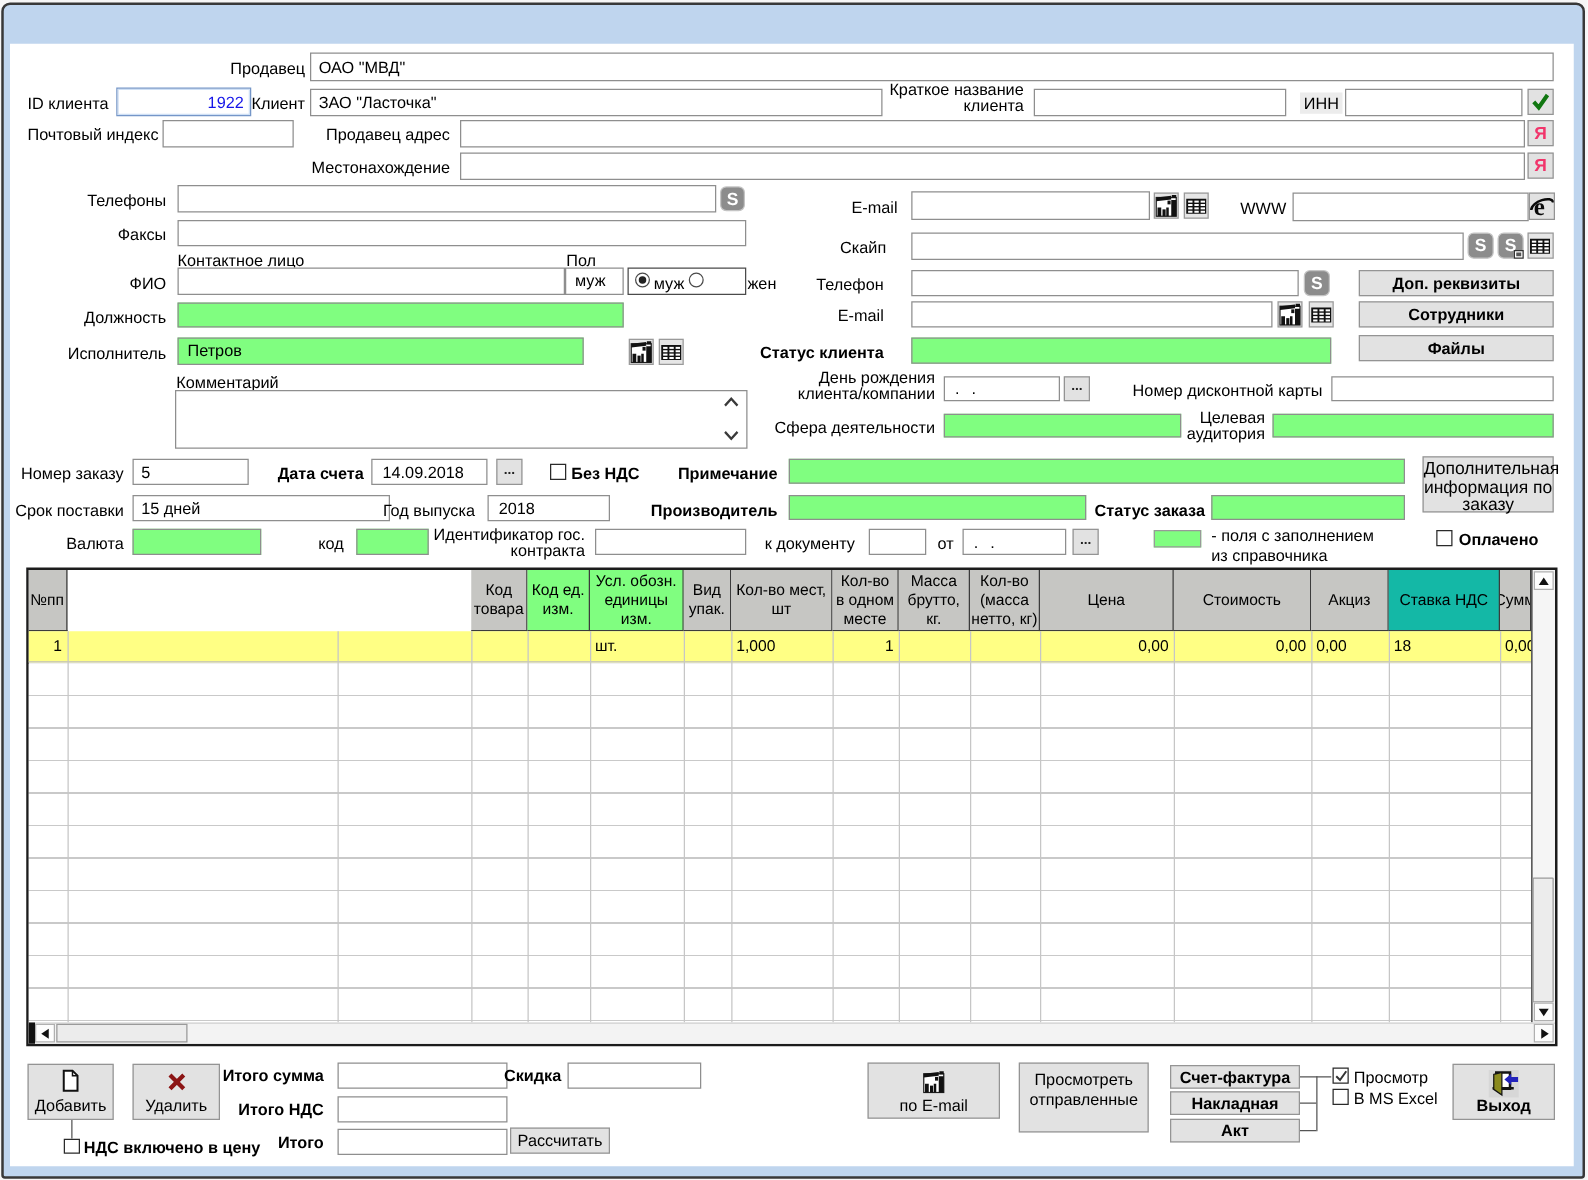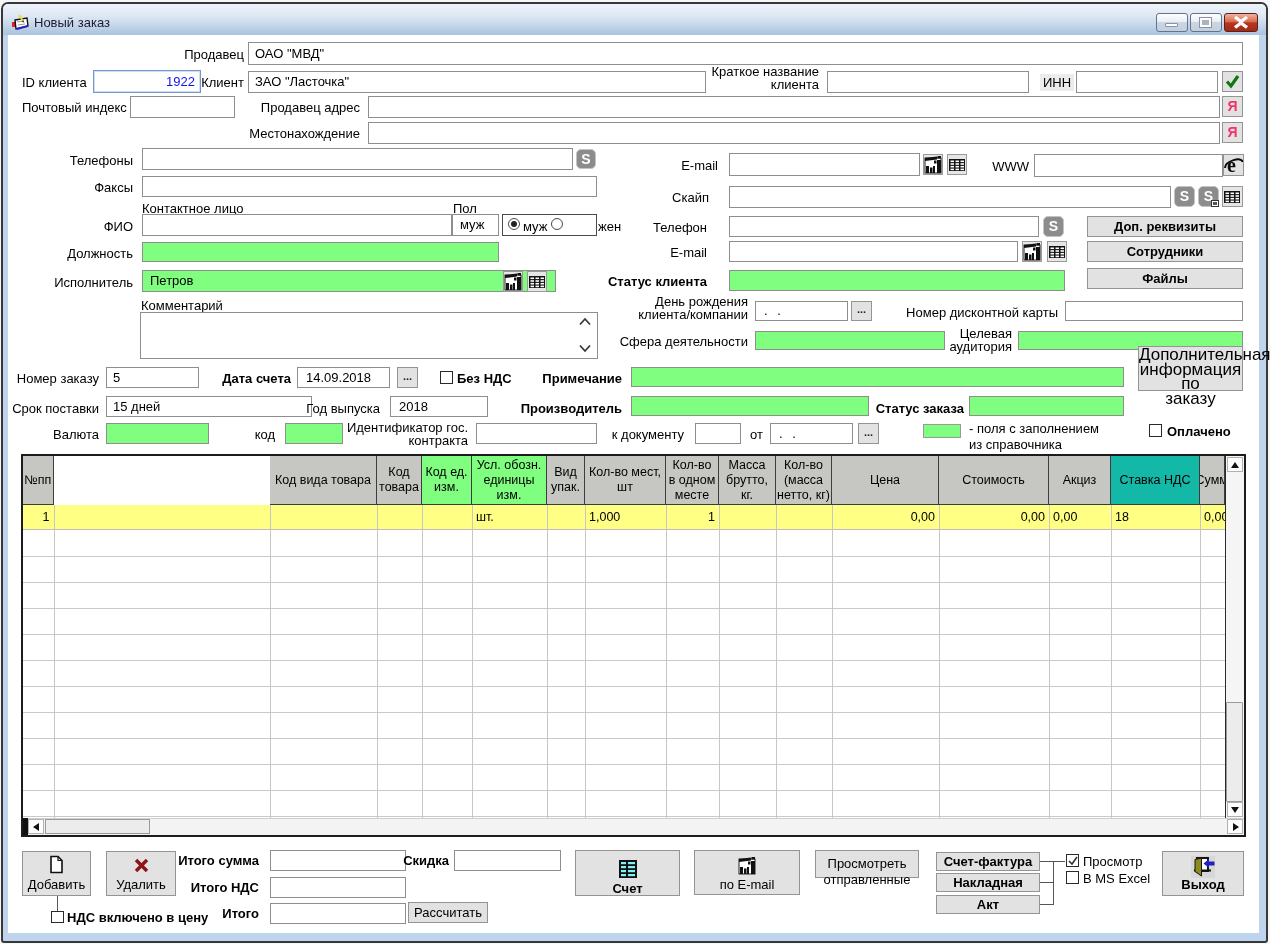--- a/index.html
+++ b/index.html
@@ -25,43 +25,20 @@
 .yc{position:absolute;top:49px;height:24px;box-sizing:border-box;font-size:12.5px;line-height:24px;overflow:hidden;}
 .sbtn{background:#fdfdfd;border:1px solid #b0b0b0;box-sizing:border-box;}
 .tup{width:0;height:0;border-left:4px solid transparent;border-right:4px solid transparent;border-bottom:6px solid #111;margin:3.5px auto 0;}
 .tdn{width:0;height:0;border-left:4px solid transparent;border-right:4px solid transparent;border-top:6px solid #111;margin:3.5px auto 0;}
 .tlf{width:0;height:0;border-top:4px solid transparent;border-bottom:4px solid transparent;border-right:6px solid #111;margin:3px 0 0 3.5px;}
 .trt{width:0;height:0;border-top:4px solid transparent;border-bottom:4px solid transparent;border-left:6px solid #111;margin:3px 0 0 5px;}
 
 </style></head>
 <body>
 <div id="win">
- <div id="title">
-  <svg id="appicon" style="position:absolute;left:8px;top:10px" width="19" height="19" viewBox="0 0 19 19">
-   <rect x="1" y="8" width="4" height="5" fill="#dd2222"></rect>
-   <polygon points="4,6 16,4 17,12 5,15" fill="#fff" stroke="#111" stroke-width="1.4"></polygon>
-   <line x1="6" y1="8" x2="13" y2="7" stroke="#999" stroke-width="1"></line>
-   <line x1="7" y1="11" x2="14" y2="10" stroke="#999" stroke-width="1"></line>
-   <polygon points="5,14 17,11 17,13 6,16" fill="#2222cc"></polygon>
-   <line x1="8" y1="1" x2="12" y2="7" stroke="#e8e020" stroke-width="2"></line>
-   <polygon points="12,6 13.5,8.5 11,8" fill="#333"></polygon>
-  </svg>
-  <div id="titletext" style="top:11px">Новый заказ</div>
-  <div class="capbtn" style="position:absolute;left:1153px;top:9px;width:30px;height:17px;border:1px solid #64748c;border-radius:3px;background:linear-gradient(#fdfeff 0%,#e9eef5 45%,#ccd6e2 50%,#c2cfdf 100%);">
-    <div style="position:absolute;left:8px;top:9px;width:13px;height:4px;background:#fdfdfd;border:1px solid #8a93a2;border-radius:1px;box-sizing:border-box;"></div>
-  </div>
-  <div class="capbtn" style="position:absolute;left:1187px;top:9px;width:30px;height:17px;border:1px solid #64748c;border-radius:3px;background:linear-gradient(#fdfeff 0%,#e9eef5 45%,#ccd6e2 50%,#c2cfdf 100%);">
-    <div style="position:absolute;left:9px;top:4px;width:11px;height:9px;border:2px solid #fdfdfd;outline:1px solid #8a93a2;background:#aab4c2;box-sizing:border-box;"></div>
-  </div>
-  <div class="capbtn" style="position:absolute;left:1221px;top:9px;width:32px;height:17px;border:1px solid #5d2018;border-radius:3px;background:linear-gradient(#f0b2a0 0%,#d96c4e 45%,#b93523 52%,#a02a16 100%);">
-    <svg width="32" height="17">
-          <path d="M10 3 L16 7.5 L22 3 M10 13.5 L16 9 L22 13.5" stroke="#fafafa" stroke-width="3.4" fill="none"></path>
-        </svg>
-  </div>
- </div>
  <div id="client"></div>
  <div id="cyan" style="position:absolute;left:0;top:936.5px;width:100%;height:2px;background:#20dff2;"></div>
 </div>
 <div id="content" class="abs" style="left:0;top:0;width:1270px;height:944px;">
 
 <div class="lbl rl" style="right:1026px;top:48px;">Продавец</div>
 <div class="fld" style="left:248px;top:42px;width:995px;height:23px;line-height:21px;padding-left:6px;">ОАО "МВД"</div>
 
 <div class="lbl" style="left:22px;top:76px;">ID клиента</div>
 <div class="fld" style="left:93px;top:70px;width:108px;height:23px;line-height:21px;border:1px solid #7596c8;box-shadow:inset 0 0 0 1px #cfe0f5;text-align:right;padding-right:5px;color:#1515e8;">1922</div>
@@ -96,21 +73,21 @@
 <div class="fld" style="left:142px;top:214px;width:310px;height:22px;"></div>
 <div class="fld" style="left:452px;top:214px;width:47px;height:22px;line-height:20px;padding-left:7px;">муж</div>
 <div class="fld" style="left:502px;top:214px;width:95px;height:22px;border-color:#4a4a4a;"></div>
 <div class="radio on" style="left:508px;top:218px;"></div>
 <div class="lbl" style="left:523px;top:220px;">муж</div>
 <div class="radio" style="left:551px;top:218px;"></div>
 <div class="lbl" style="left:566px;top:220px;margin-left:32px;">жен</div>
 <div class="lbl rl" style="right:1137px;top:247px;">Должность</div>
 <div class="fld grn" style="left:142px;top:242px;width:357px;height:20px;"></div>
 <div class="lbl rl" style="right:1137px;top:276px;">Исполнитель</div>
-<div class="fld grn" style="left:142px;top:270px;width:414px;height:22px;line-height:20px;padding-left:7px;">Петров</div>
+<div class="fld grn" style="left:142px;top:270px;width:325px;height:22px;line-height:20px;padding-left:7px;">Петров</div>
 <div class="ibtn" style="left:503px;top:271px;"><svg width="18" height="19" viewBox="0 0 18 19">
         <rect x="1" y="3" width="16" height="15" fill="#fff" stroke="#222" stroke-width="1"></rect>
         <polygon points="1,3 13,1.5 13,4.5 1,6" fill="#111"></polygon>
         <rect x="13.5" y="1" width="3.5" height="2.5" fill="#111"></rect>
         <rect x="13" y="5" width="4" height="13" fill="#111"></rect>
         <rect x="10" y="5.5" width="2.5" height="3" fill="#111"></rect>
         <rect x="2" y="11" width="3" height="7" fill="#111"></rect>
         <rect x="6" y="12.5" width="2.5" height="5.5" fill="#111"></rect>
         <rect x="9" y="11" width="2" height="7" fill="#111"></rect>
       </svg></div>
@@ -248,21 +225,21 @@
 
 <div class="lbl rl" style="right:1171px;top:372px;">Номер заказу</div>
 <div class="fld" style="left:106px;top:367px;width:93px;height:21px;line-height:19px;padding-left:6px;">5</div>
 <div class="lbl rl b" style="right:979px;top:372px;">Дата счета</div>
 <div class="fld" style="left:297px;top:367px;width:93px;height:21px;line-height:19px;padding-left:8px;">14.09.2018</div>
 <div class="btn dots" style="left:397px;top:367px;width:21px;height:21px;line-height:16px;">...</div>
 <div class="cb" style="left:440px;top:371px;"></div>
 <div class="lbl b" style="left:457px;top:372px;">Без НДС</div>
 <div class="lbl rl b" style="right:648px;top:372px;">Примечание</div>
 <div class="fld grn" style="left:631px;top:367px;width:493px;height:20px;"></div>
-<div class="btn" style="left:1138px;top:346px;width:105px;height:45px;font-size:17px;line-height:14.5px;padding-top:1px;">Дополнительная<br>информация по<br>заказу</div>
+<div class="btn" style="left:1138px;top:365px;width:105px;height:45px;font-size:14px;line-height:14.5px;padding-top:1px;">Дополнительная<br>информация по<br>заказу</div>
 <div class="lbl rl" style="right:1171px;top:402px;">Срок поставки</div>
 <div class="fld" style="left:106px;top:396px;width:206px;height:21px;line-height:19px;padding-left:6px;">15 дней</div>
 <div class="lbl rl" style="right:890px;top:402px;">Год выпуска</div>
 <div class="fld" style="left:390px;top:396px;width:98px;height:21px;line-height:19px;padding-left:8px;">2018</div>
 <div class="lbl rl b" style="right:648px;top:402px;">Производитель</div>
 <div class="fld grn" style="left:631px;top:396px;width:238px;height:20px;"></div>
 <div class="lbl rl b" style="right:306px;top:402px;">Статус заказа</div>
 <div class="fld grn" style="left:969px;top:396px;width:155px;height:20px;"></div>
 <div class="lbl rl" style="right:1171px;top:428px;">Валюта</div>
 <div class="fld grn" style="left:106px;top:423px;width:103px;height:21px;"></div>
@@ -276,21 +253,20 @@
 <div class="fld" style="left:770px;top:423px;width:83px;height:21px;line-height:19px;padding-left:8px;letter-spacing:3px;">. .</div>
 <div class="btn dots" style="left:858px;top:423px;width:21px;height:21px;line-height:16px;">...</div>
 <div class="abs" style="left:923px;top:424px;width:38px;height:14px;background:#80fe80;border:1px solid #999;"></div>
 <div class="lbl" style="left:969px;top:422px;">- поля с заполнением</div>
 <div class="lbl" style="left:969px;top:438px;">из справочника</div>
 <div class="cb" style="left:1149px;top:424px;"></div>
 <div class="lbl b" style="left:1167px;top:425px;">Оплачено</div>
 
 <div class="abs" id="grid" style="left:21px;top:454px;width:1225px;height:383px;border:2px solid #1c1c1c;background:#fff;">
       <div class="hc" style="left:0px;width:30.5px;background:#c6c6c3;">№пп</div>
-      <div class="hc" style="left:247px;width:107px;background:#c6c6c3;">Код вида товара</div>
       <div class="hc" style="left:354px;width:45px;background:#c6c6c3;">Код<br>товара</div>
       <div class="hc" style="left:399px;width:50px;background:#80fe80;">Код ед.<br>изм.</div>
       <div class="hc" style="left:449px;width:75px;background:#80fe80;">Усл. обозн.<br>единицы<br>изм.</div>
       <div class="hc" style="left:524px;width:38px;background:#c6c6c3;">Вид<br>упак.</div>
       <div class="hc" style="left:562px;width:81px;background:#c6c6c3;">Кол-во мест,<br>шт</div>
       <div class="hc" style="left:643px;width:53px;background:#c6c6c3;">Кол-во<br>в одном<br>месте</div>
       <div class="hc" style="left:696px;width:57px;background:#c6c6c3;">Масса<br>брутто,<br>кг.</div>
       <div class="hc" style="left:753px;width:56px;background:#c6c6c3;">Кол-во<br>(масса<br>нетто, кг)</div>
       <div class="hc" style="left:916px;width:110px;background:#c6c6c3;">Стоимость</div>
       <div class="hc" style="left:809px;width:107px;background:#c6c6c3;">Цена</div>
@@ -358,49 +334,34 @@
 <div class="lbl b" style="left:67px;top:911px;">НДС включено в цену</div>
 <div class="lbl rl b" style="right:1011px;top:854px;">Итого сумма</div>
 <div class="fld" style="left:270px;top:850px;width:136px;height:21px;"></div>
 <div class="lbl rl b" style="right:1011px;top:881px;">Итого НДС</div>
 <div class="fld" style="left:270px;top:877px;width:136px;height:21px;"></div>
 <div class="lbl rl b" style="right:1011px;top:907px;">Итого</div>
 <div class="fld" style="left:270px;top:903px;width:136px;height:21px;"></div>
 <div class="lbl rl b" style="right:821px;top:854px;">Скидка</div>
 <div class="fld" style="left:454px;top:850px;width:107px;height:21px;"></div>
 <div class="btn" style="left:408px;top:902px;width:80px;height:21px;line-height:19px;">Рассчитать</div>
-<div class="btn b" style="left:575px;top:850px;width:105px;height:46px;">
- <svg width="20" height="20" style="margin-top:8px" viewBox="0 0 20 20">
-        <rect x="1" y="1" width="18" height="18" fill="#111"></rect>
-        <g fill="#7ff3f3">
-          <rect x="3" y="3" width="5" height="2.2"></rect>
-          <rect x="10" y="3" width="7" height="2.2"></rect>
-          <rect x="3" y="7" width="5" height="2.2"></rect>
-          <rect x="10" y="7" width="7" height="2.2"></rect>
-          <rect x="3" y="11" width="5" height="2.2"></rect>
-          <rect x="10" y="11" width="7" height="2.2"></rect>
-          <rect x="3" y="15" width="5" height="2.2"></rect>
-          <rect x="10" y="15" width="7" height="2.2"></rect>
-        </g>
-      </svg>
- <div style="line-height:13px;">Счет</div></div>
 <div class="btn" style="left:694px;top:850px;width:106px;height:45px;">
  <div style="margin:5px auto 0;width:18px;"><svg width="18" height="19" viewBox="0 0 18 19">
           <rect x="1" y="3" width="16" height="15" fill="#fff" stroke="#222" stroke-width="1"></rect>
           <polygon points="1,3 13,1.5 13,4.5 1,6" fill="#111"></polygon>
           <rect x="13.5" y="1" width="3.5" height="2.5" fill="#111"></rect>
           <rect x="13" y="5" width="4" height="13" fill="#111"></rect>
           <rect x="10" y="5.5" width="2.5" height="3" fill="#111"></rect>
           <rect x="2" y="11" width="3" height="7" fill="#111"></rect>
           <rect x="6" y="12.5" width="2.5" height="5.5" fill="#111"></rect>
           <rect x="9" y="11" width="2" height="7" fill="#111"></rect>
         </svg></div>
  <div style="line-height:14px;">по E-mail</div>
     </div>
-<div class="btn" style="left:815px;top:850px;width:104px;height:28px;line-height:16px;padding-top:5px;">Просмотреть<br>отправленные</div>
+<div class="btn" style="left:815px;top:850px;width:104px;height:56px;line-height:16px;padding-top:5px;">Просмотреть<br>отправленные</div>
 <div class="btn b" style="left:936px;top:852px;width:104px;height:19px;line-height:17px;">Счет-фактура</div>
 <div class="btn b" style="left:936px;top:873px;width:104px;height:19px;line-height:17px;">Накладная</div>
 <div class="btn b" style="left:936px;top:895px;width:104px;height:19px;line-height:17px;">Акт</div>
 <div class="abs" style="left:1040px;top:861px;width:25px;height:1px;background:#555;"></div>
 <div class="abs" style="left:1040px;top:882px;width:13px;height:1px;background:#555;"></div>
 <div class="abs" style="left:1040px;top:904px;width:13px;height:1px;background:#555;"></div>
 <div class="abs" style="left:1053px;top:861px;width:1px;height:44px;background:#555;"></div>
 <div class="cb" style="left:1066px;top:854px;"></div>
 <svg class="abs" style="left:1067px;top:855px;" width="12" height="12">
       <path d="M2 6 L5 9 L10 2" stroke="#333" stroke-width="1.6" fill="none"></path>

